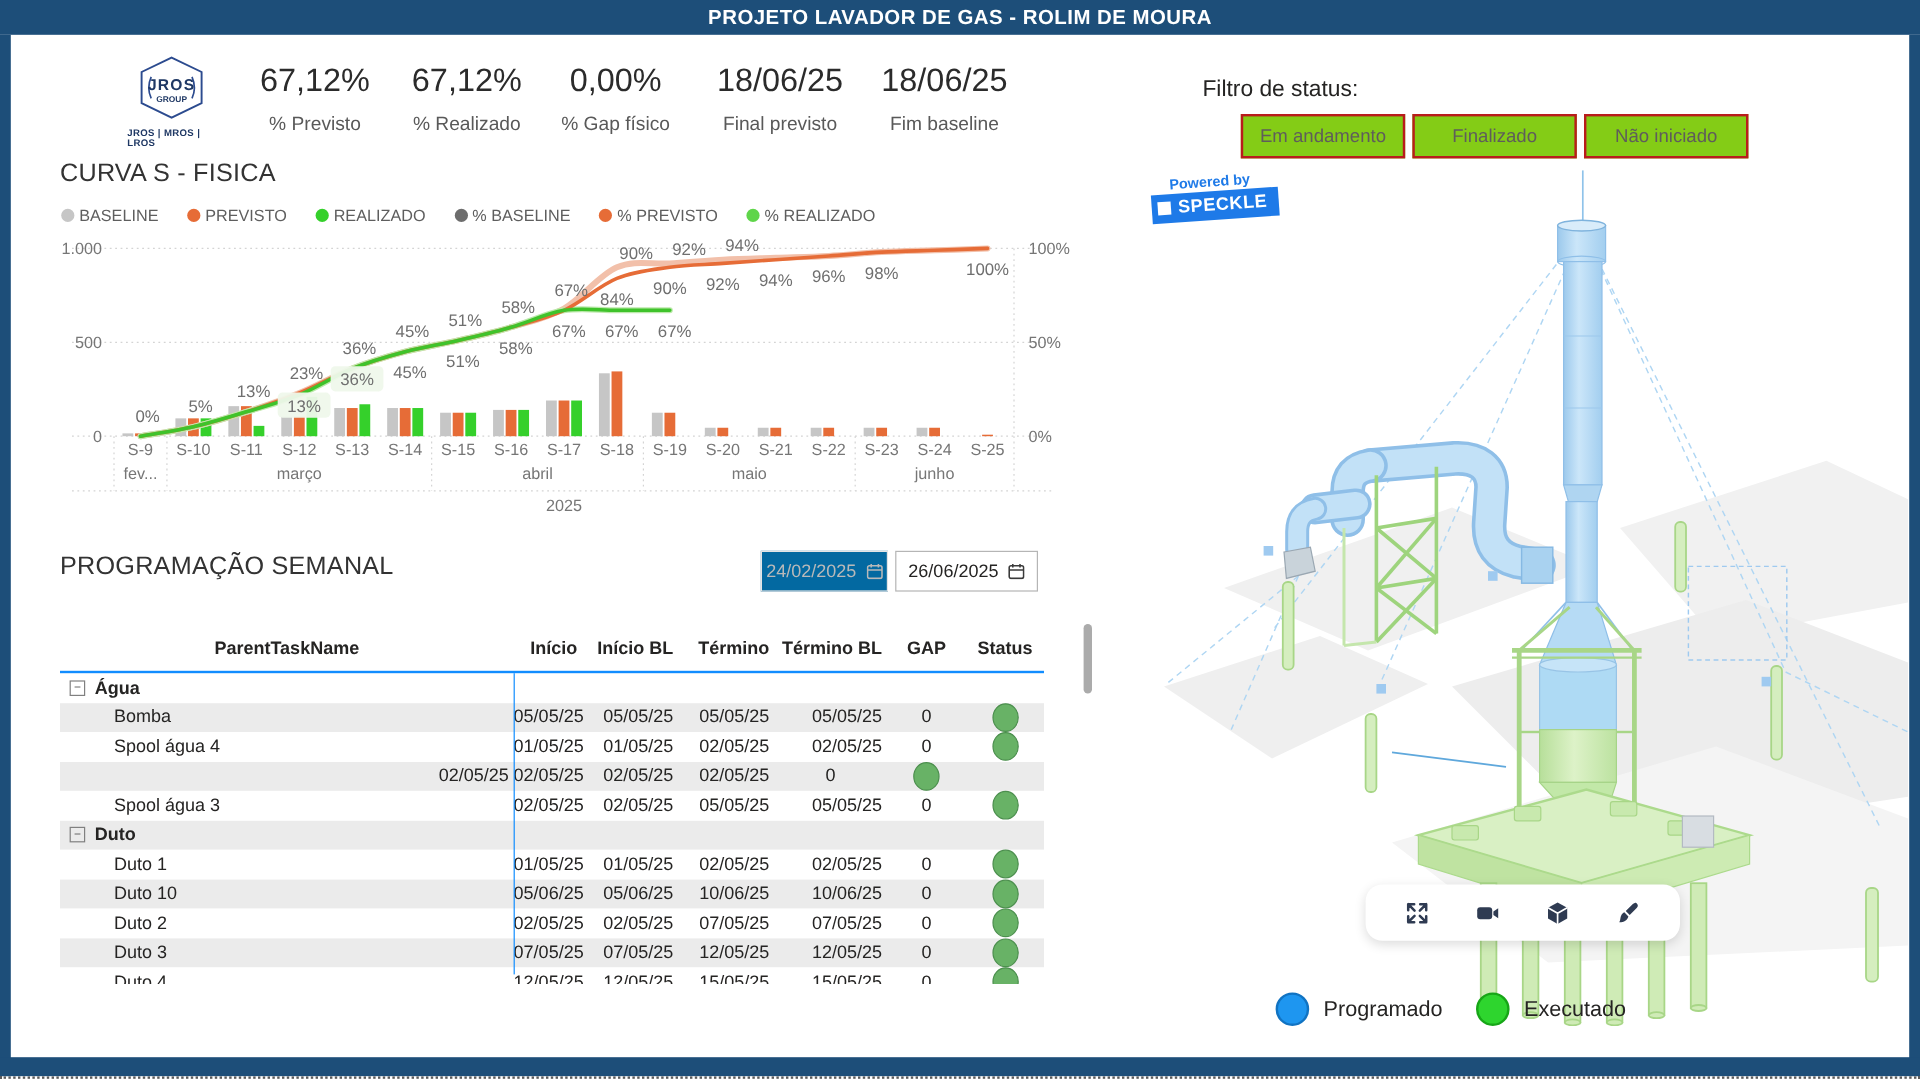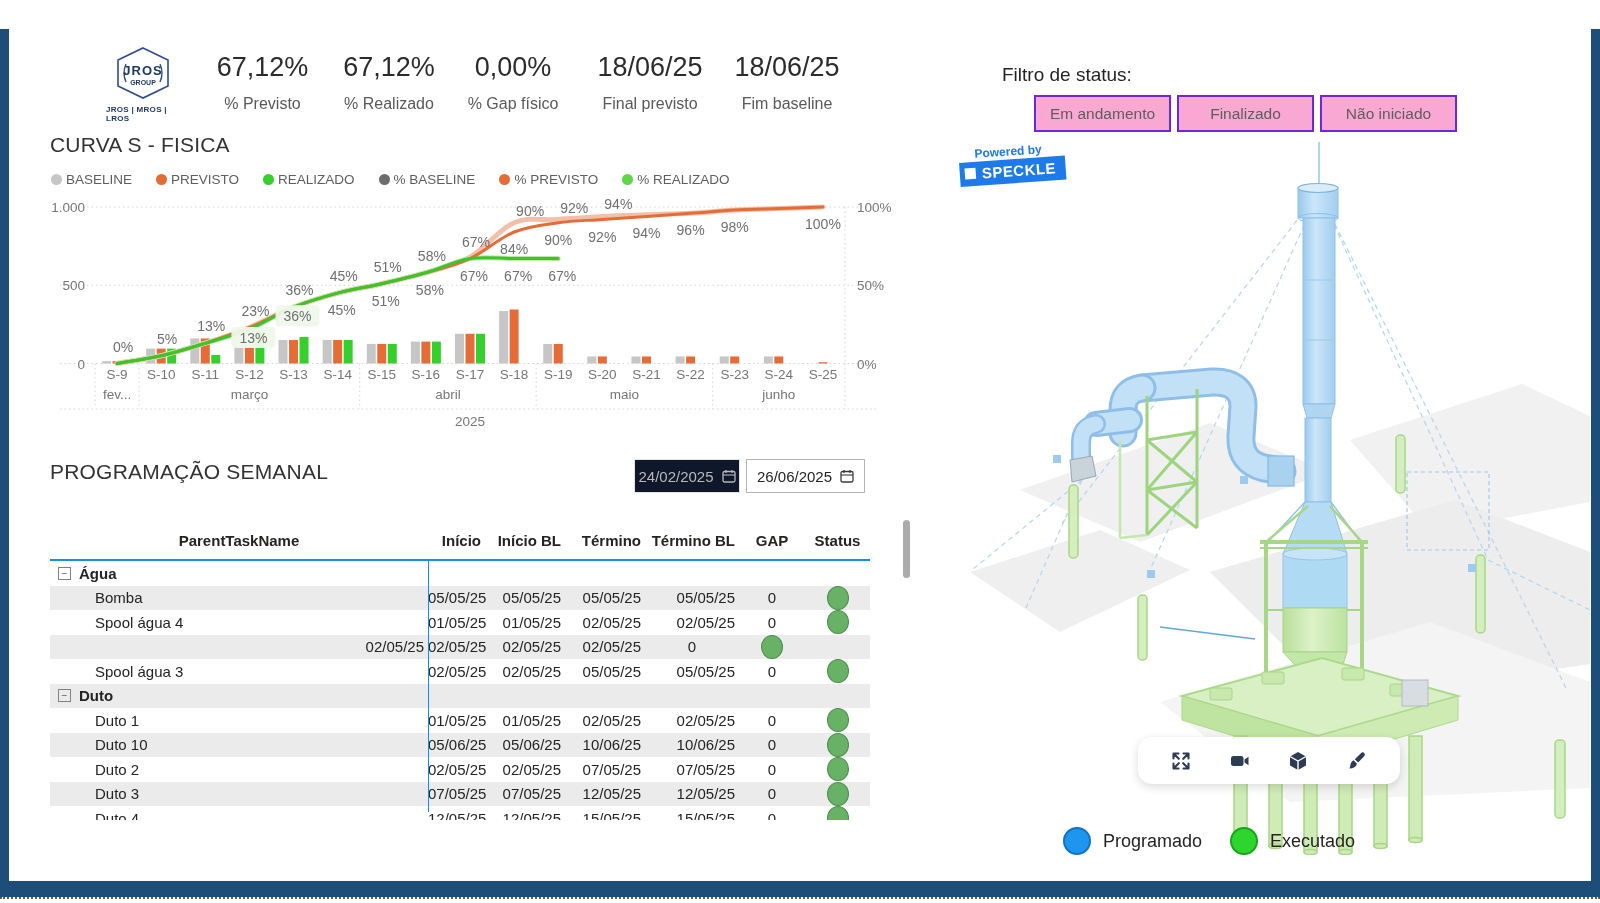--- a/index.html
+++ b/index.html
@@ -23,53 +23,56 @@
   .logo-cap{font-size:8px;font-weight:700;color:#1F3864;letter-spacing:.3px;margin-top:1px;}
 
   
   .sec-title{font-size:21px;color:#333;font-weight:500;letter-spacing:.2px;}
   #chart-legend{display:flex;gap:24px;align-items:center;}
   .lg-item{display:flex;align-items:center;gap:4px;font-size:13.5px;color:#5e5e5e;white-space:nowrap;}
   .lg-dot{width:11px;height:11px;border-radius:50%;display:inline-block;}
 
   
   .slicer{height:32px;border:1px solid #cfcfcf;display:flex;align-items:center;justify-content:center;gap:8px;font-size:15px;background:#fff;color:#252423;}
-  .slicer.dim{background:#0f172a;border-color:#e4e4e4;color:#b9b9b9;}
+  .slicer.dim{background:#0369a1;border-color:#e4e4e4;color:#b9b9b9;}
   .t-grid{display:grid;grid-template-columns:378px 57px 80px 80px 94px 66px 65px;align-items:center;}
   #task-header{left:50px;top:521px;width:820px;height:38px;border-bottom:2px solid #118DFF;font-weight:700;font-size:15px;color:#252423;}
   #task-header .h{padding:0 4px;}
   #task-body{left:50px;top:561px;width:820px;height:259px;overflow:hidden;}
   .t-row{height:24.5px;font-size:15px;color:#252423;}
   .t-row.alt{background:#ebebeb;}
   .cell-r{text-align:right;padding-right:4px;}
   .cell-c{text-align:center;}
   .name-cell{display:flex;align-items:center;}
   .grpbox{width:11px;height:11px;border:1px solid #808080;color:#555;font-size:10px;line-height:9px;display:inline-flex;align-items:center;justify-content:center;margin:0 8px 0 8px;flex:0 0 auto;cursor:pointer;}
   .indent{padding-left:45px;}
   .grp-name{font-weight:700;}
   .status-dot{width:20px;height:22px;border-radius:50%;background:#68B266;border:1px solid #4C8F4E;margin:0 auto;}
   #t-vline{left:428px;top:561px;width:1px;height:251px;background:#118DFF;}
   #t-scroll{left:903px;top:520px;width:7px;height:58px;border-radius:4px;background:#ABABAB;}
 
   
-  .filter-btn{height:37px;border:2px solid #6d28d9;background:#f9a8d4;color:#5F5D5B;font-size:15.5px;display:flex;align-items:center;justify-content:center;font-family:"Liberation Sans",sans-serif;cursor:pointer;}
+  .filter-btn{height:37px;border:2px solid #b91c1c;background:#84cc16;color:#5F5D5B;font-size:15.5px;display:flex;align-items:center;justify-content:center;font-family:"Liberation Sans",sans-serif;cursor:pointer;}
   #speckle{transform:rotate(-4deg);transform-origin:left top;cursor:pointer;}
   #speckle .pb{color:#1E7AE8;font-size:12px;font-weight:700;margin-left:16px;}
   #speckle .box{position:relative;background:#1E7AE8;color:#fff;font-size:15px;font-weight:800;letter-spacing:.5px;padding:3px 10px 4px 22px;display:inline-block;margin-top:1px;}
   #speckle .sq{position:absolute;left:5px;top:6px;width:11px;height:11px;background:#fff;}
   #viewer-toolbar{left:1138px;top:737px;width:234px;height:47px;background:#fff;border-radius:14px;box-shadow:0 3px 10px rgba(0,0,0,.14);display:flex;align-items:center;justify-content:space-around;padding:0 14px;}
   .tool-ic{width:26px;height:26px;display:flex;align-items:center;justify-content:center;cursor:pointer;}
   .vlegend{display:flex;align-items:center;gap:12px;font-size:18px;color:#252423;}
   .vl-dot{width:24px;height:24px;border-radius:50%;}
 </style>
 </head>
 <body>
 
 <div id="app">
 
+  <div class="abs topbar">
+    <span class="ttl">PROJETO LAVADOR DE GAS - ROLIM DE MOURA</span>
+  </div>
   <div class="abs edge-l"></div>
   <div class="abs edge-r"></div>
   <div class="abs edge-b"></div>
   <div class="abs page-strip"></div>
 
   <div class="abs" style="left:106px;top:46px;width:74px;">
     <svg width="74" height="54" viewBox="0 0 74 54">
       <polygon points="37,2 62,14 62,40 37,52 12,40 12,14" fill="none" stroke="#2C4B8F" stroke-width="1.6"></polygon>
       <path d="M20,18 q-4,9 0,18" fill="none" stroke="#2C4B8F" stroke-width="1.4"></path>
       <path d="M54,18 q4,9 0,18" fill="none" stroke="#2C4B8F" stroke-width="1.4"></path>

